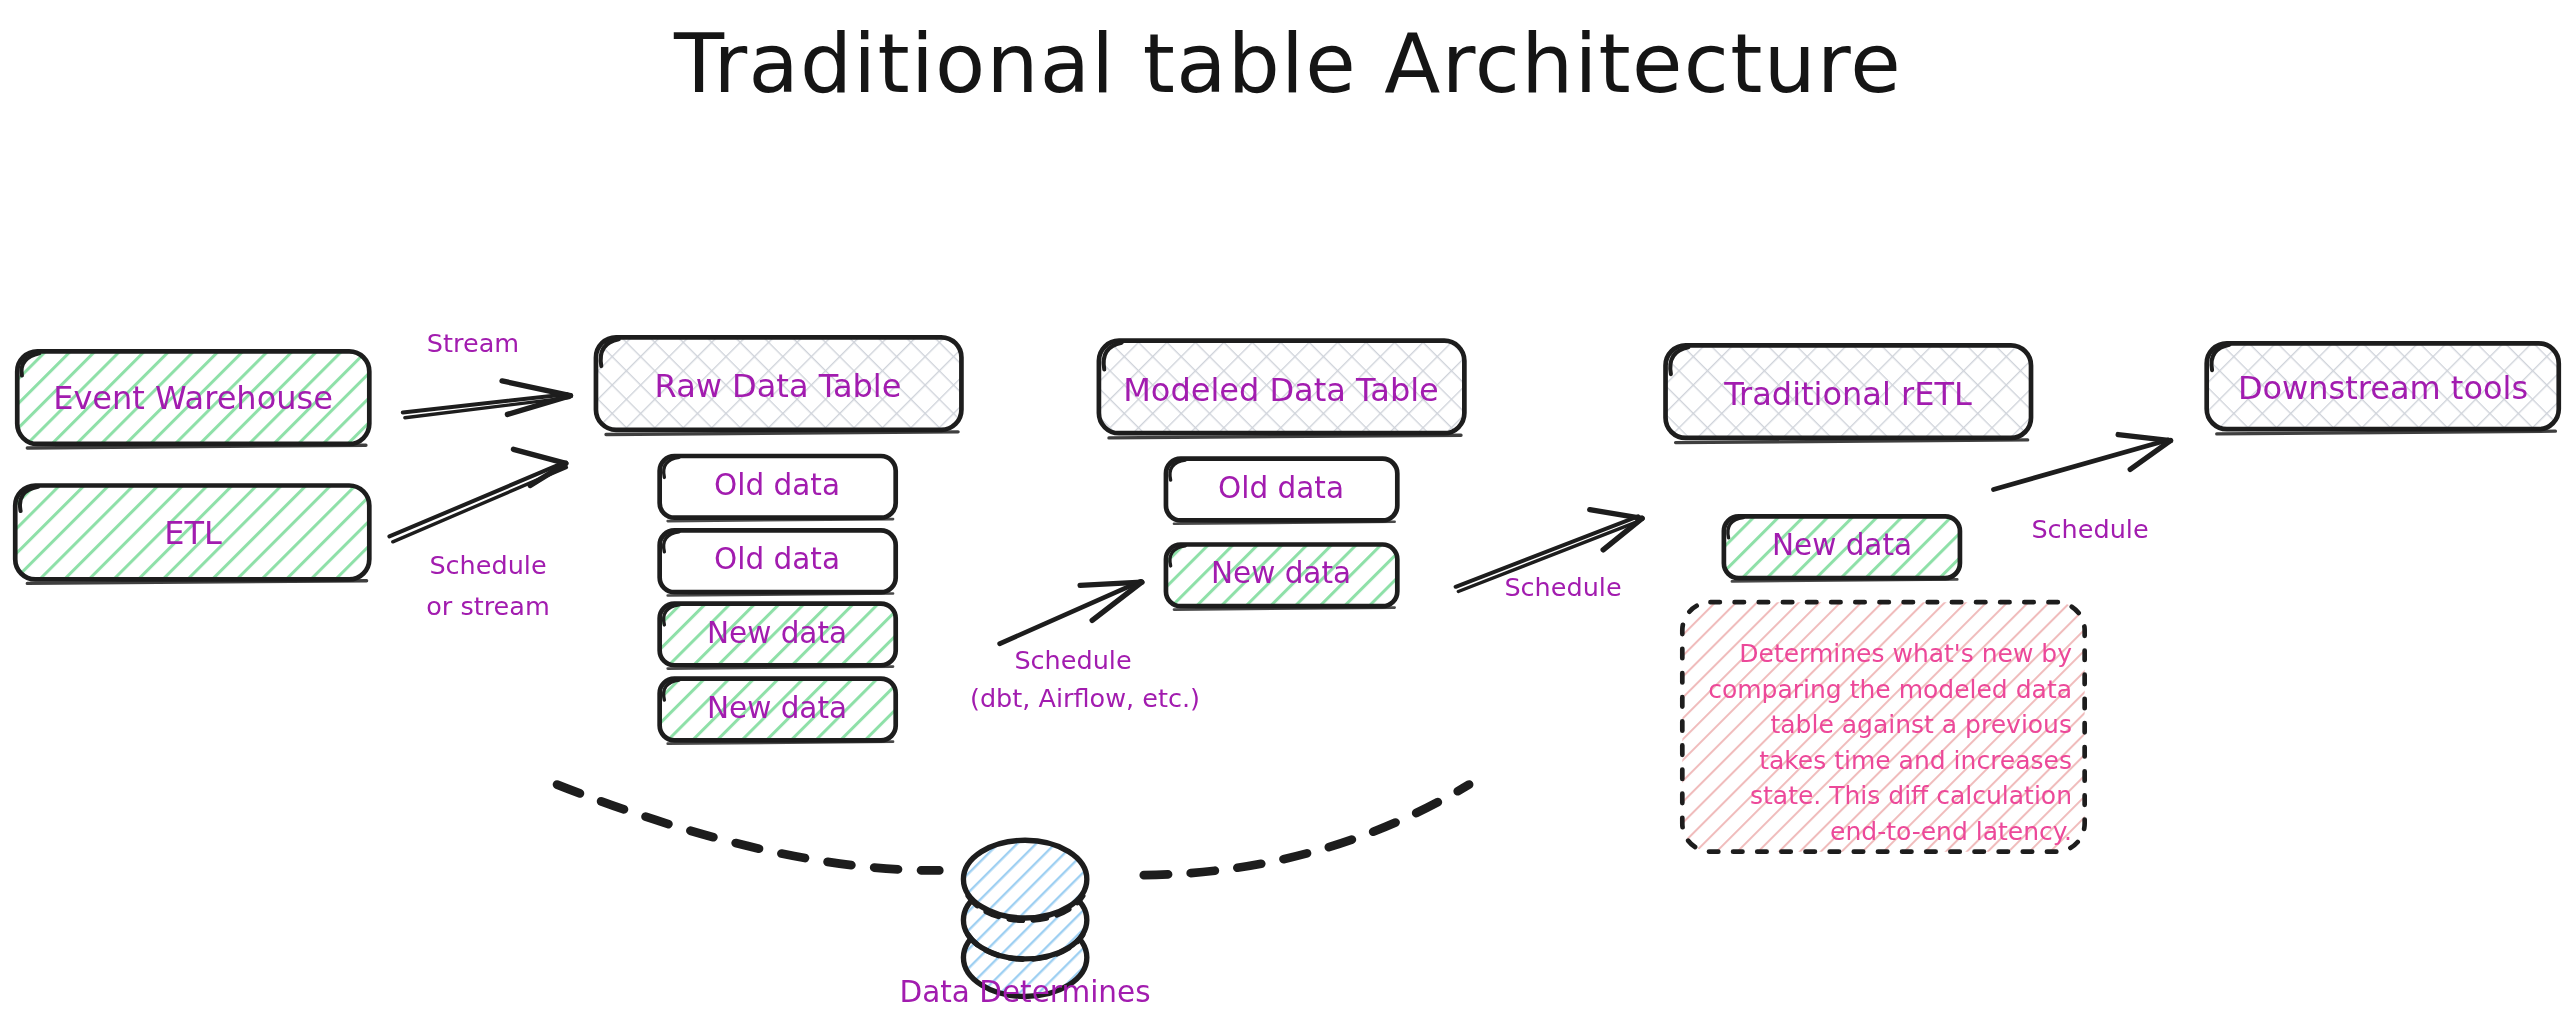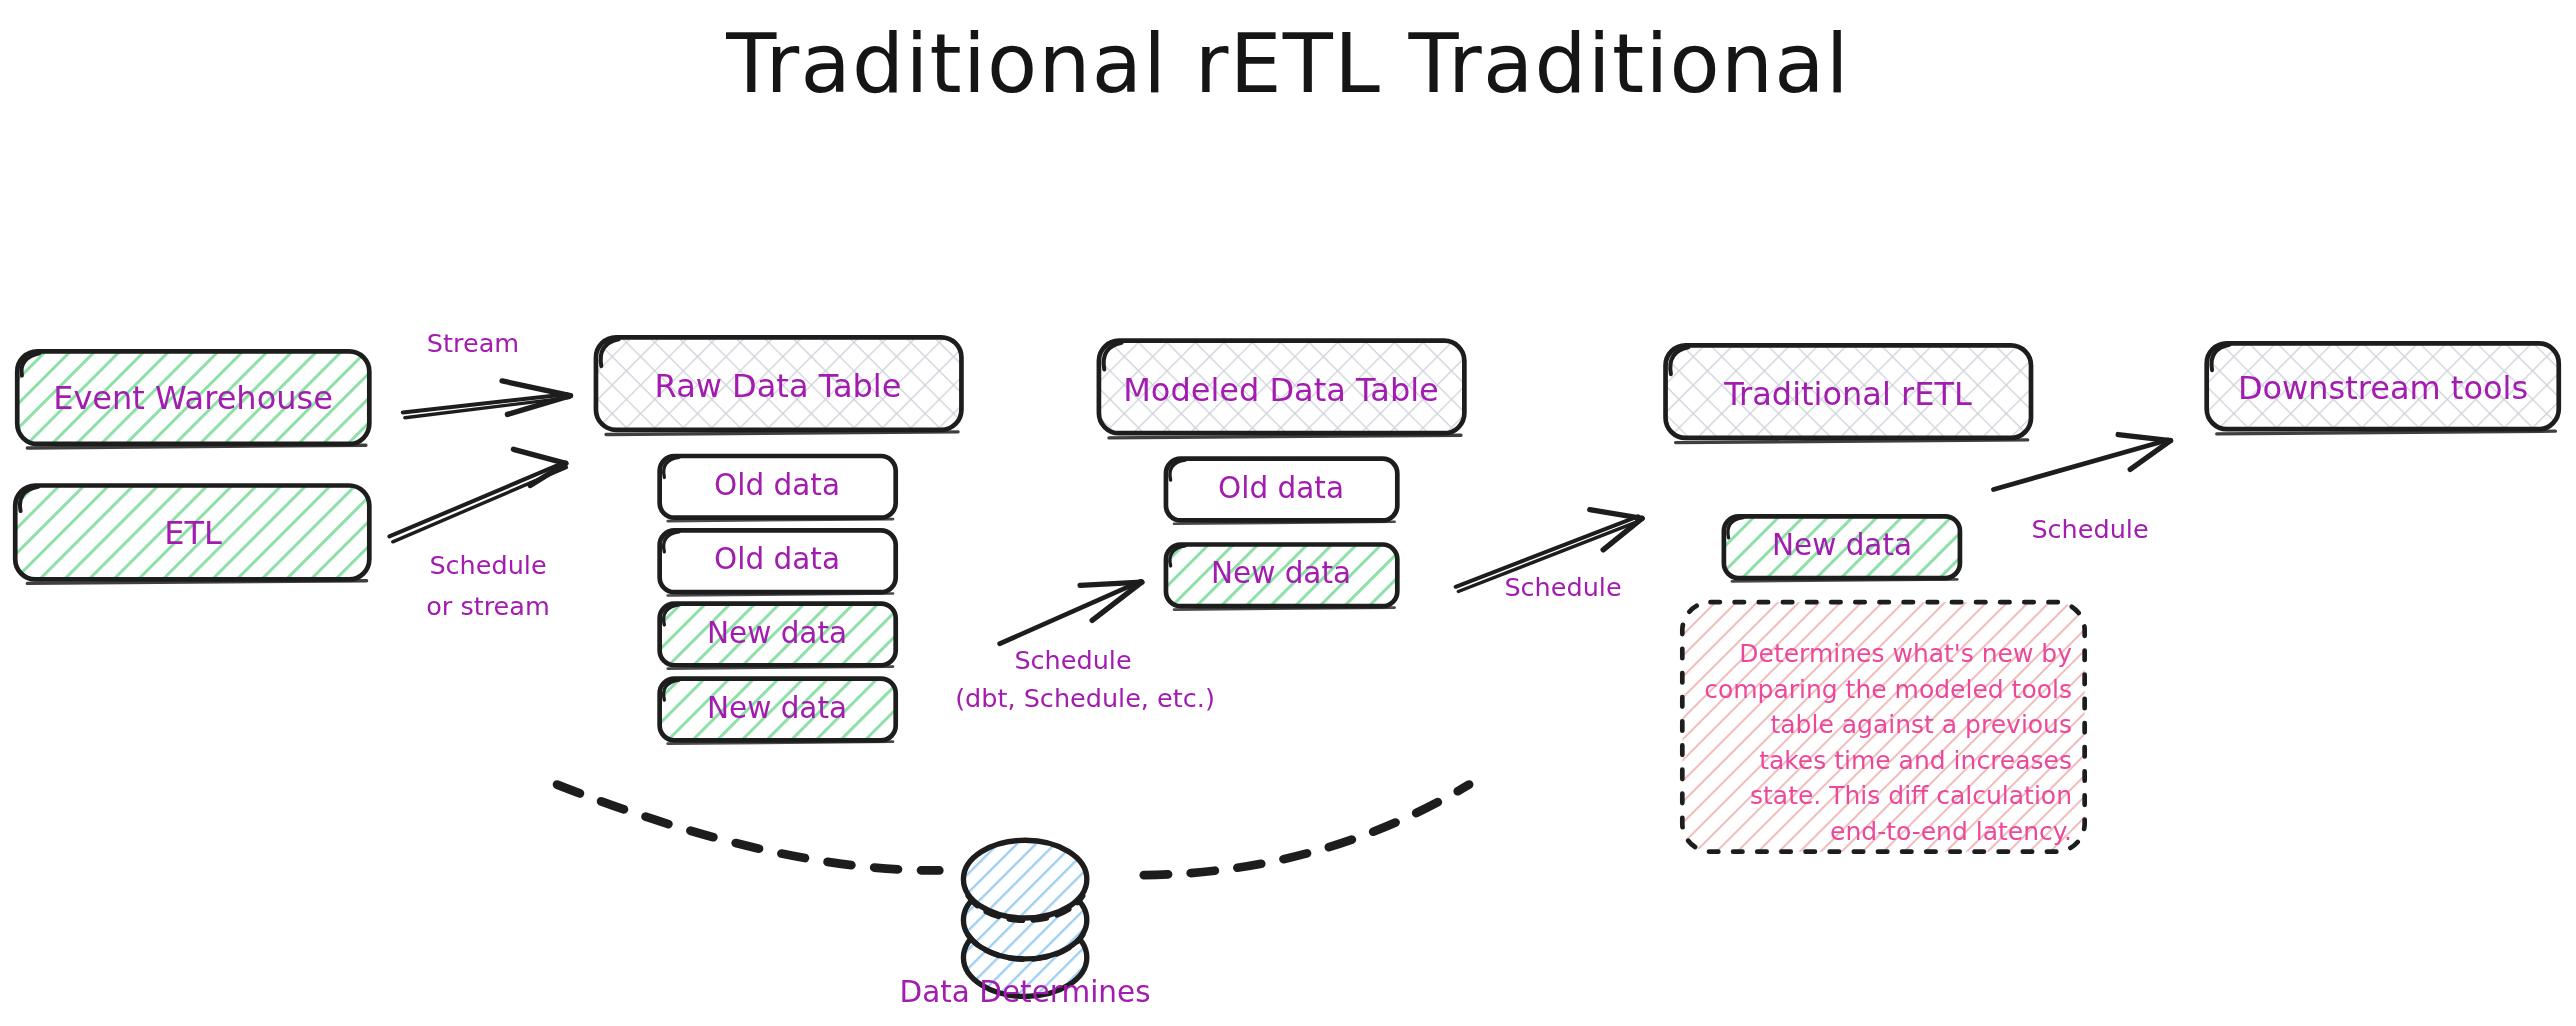--- a/index.html
+++ b/index.html
@@ -193,31 +193,31 @@
 
     <g>
       <ellipse cx="1528" cy="1428" rx="92" ry="58" fill="url(#blueHatch)" stroke="#1d1d1d" stroke-width="8"></ellipse>
       <ellipse cx="1528" cy="1372" rx="92" ry="58" fill="url(#blueHatch)" stroke="#1d1d1d" stroke-width="8"></ellipse>
       <ellipse cx="1528" cy="1311" rx="92" ry="58" fill="url(#blueHatch)" stroke="#1d1d1d" stroke-width="8"></ellipse>
       <path d="M1443 1336 A92 58 0 0 0 1614 1336" fill="none" stroke="#1d1d1d" stroke-width="8" stroke-dasharray="20 16" stroke-linecap="round"></path>
       <path d="M1443 1394 A92 58 0 0 0 1614 1394" fill="none" stroke="#1d1d1d" stroke-width="8" stroke-dasharray="20 16" stroke-linecap="round"></path>
     </g>
   </svg>
 
-  <div id="title">Traditional rETL Traditional</div>
+  <div id="title">Traditional table Architecture</div>
 
   <div class="lbl center box-label" style="left:193px;top:382px;">Event Warehouse</div>
   <div class="lbl center box-label" style="left:193px;top:517px;">ETL</div>
 
   <div class="lbl center edge-label" style="left:473px;top:331px;">Stream</div>
   <div class="lbl center edge-label" style="left:488px;top:553px;">Schedule</div>
   <div class="lbl center edge-label" style="left:488px;top:594px;">or stream</div>
 
   <div class="lbl center edge-label" style="left:1073px;top:648px;">Schedule</div>
-  <div class="lbl center edge-label" style="left:1085px;top:686px;">(dbt, Schedule, etc.)</div>
+  <div class="lbl center edge-label" style="left:1085px;top:686px;">(dbt, Airflow, etc.)</div>
 
   <div class="lbl center edge-label" style="left:1563px;top:575px;">Schedule</div>
   <div class="lbl center edge-label" style="left:2090px;top:517px;">Schedule</div>
 
   <div class="lbl center box-label" style="left:778px;top:370px;">Raw Data Table</div>
   <div class="lbl center row-label" style="left:777px;top:471px;">Old data</div>
   <div class="lbl center row-label" style="left:777px;top:545px;">Old data</div>
   <div class="lbl center row-label" style="left:777px;top:619px;">New data</div>
   <div class="lbl center row-label" style="left:777px;top:694px;">New data</div>
 
@@ -225,21 +225,21 @@
   <div class="lbl center row-label" style="left:1281px;top:474px;">Old data</div>
   <div class="lbl center row-label" style="left:1281px;top:559px;">New data</div>
 
   <div class="lbl center box-label" style="left:1848px;top:378px;">Traditional rETL</div>
   <div class="lbl center row-label" style="left:1842px;top:531px;">New data</div>
 
   <div class="lbl center box-label" style="left:2383px;top:372px;">Downstream tools</div>
 
   <div class="note-text" style="left:1696px;top:636px;">
     <div class="note-line">Determines what's new by</div>
-    <div class="note-line">comparing the modeled tools</div>
+    <div class="note-line">comparing the modeled data</div>
     <div class="note-line">table against a previous</div>
     <div class="note-line">takes time and increases</div>
     <div class="note-line">state. This diff calculation</div>
     <div class="note-line">end-to-end latency.</div>
   </div>
 
   <div class="lbl center wh-label" style="left:1025px;top:978px;">Data Determines</div>
 
 </div>
 

